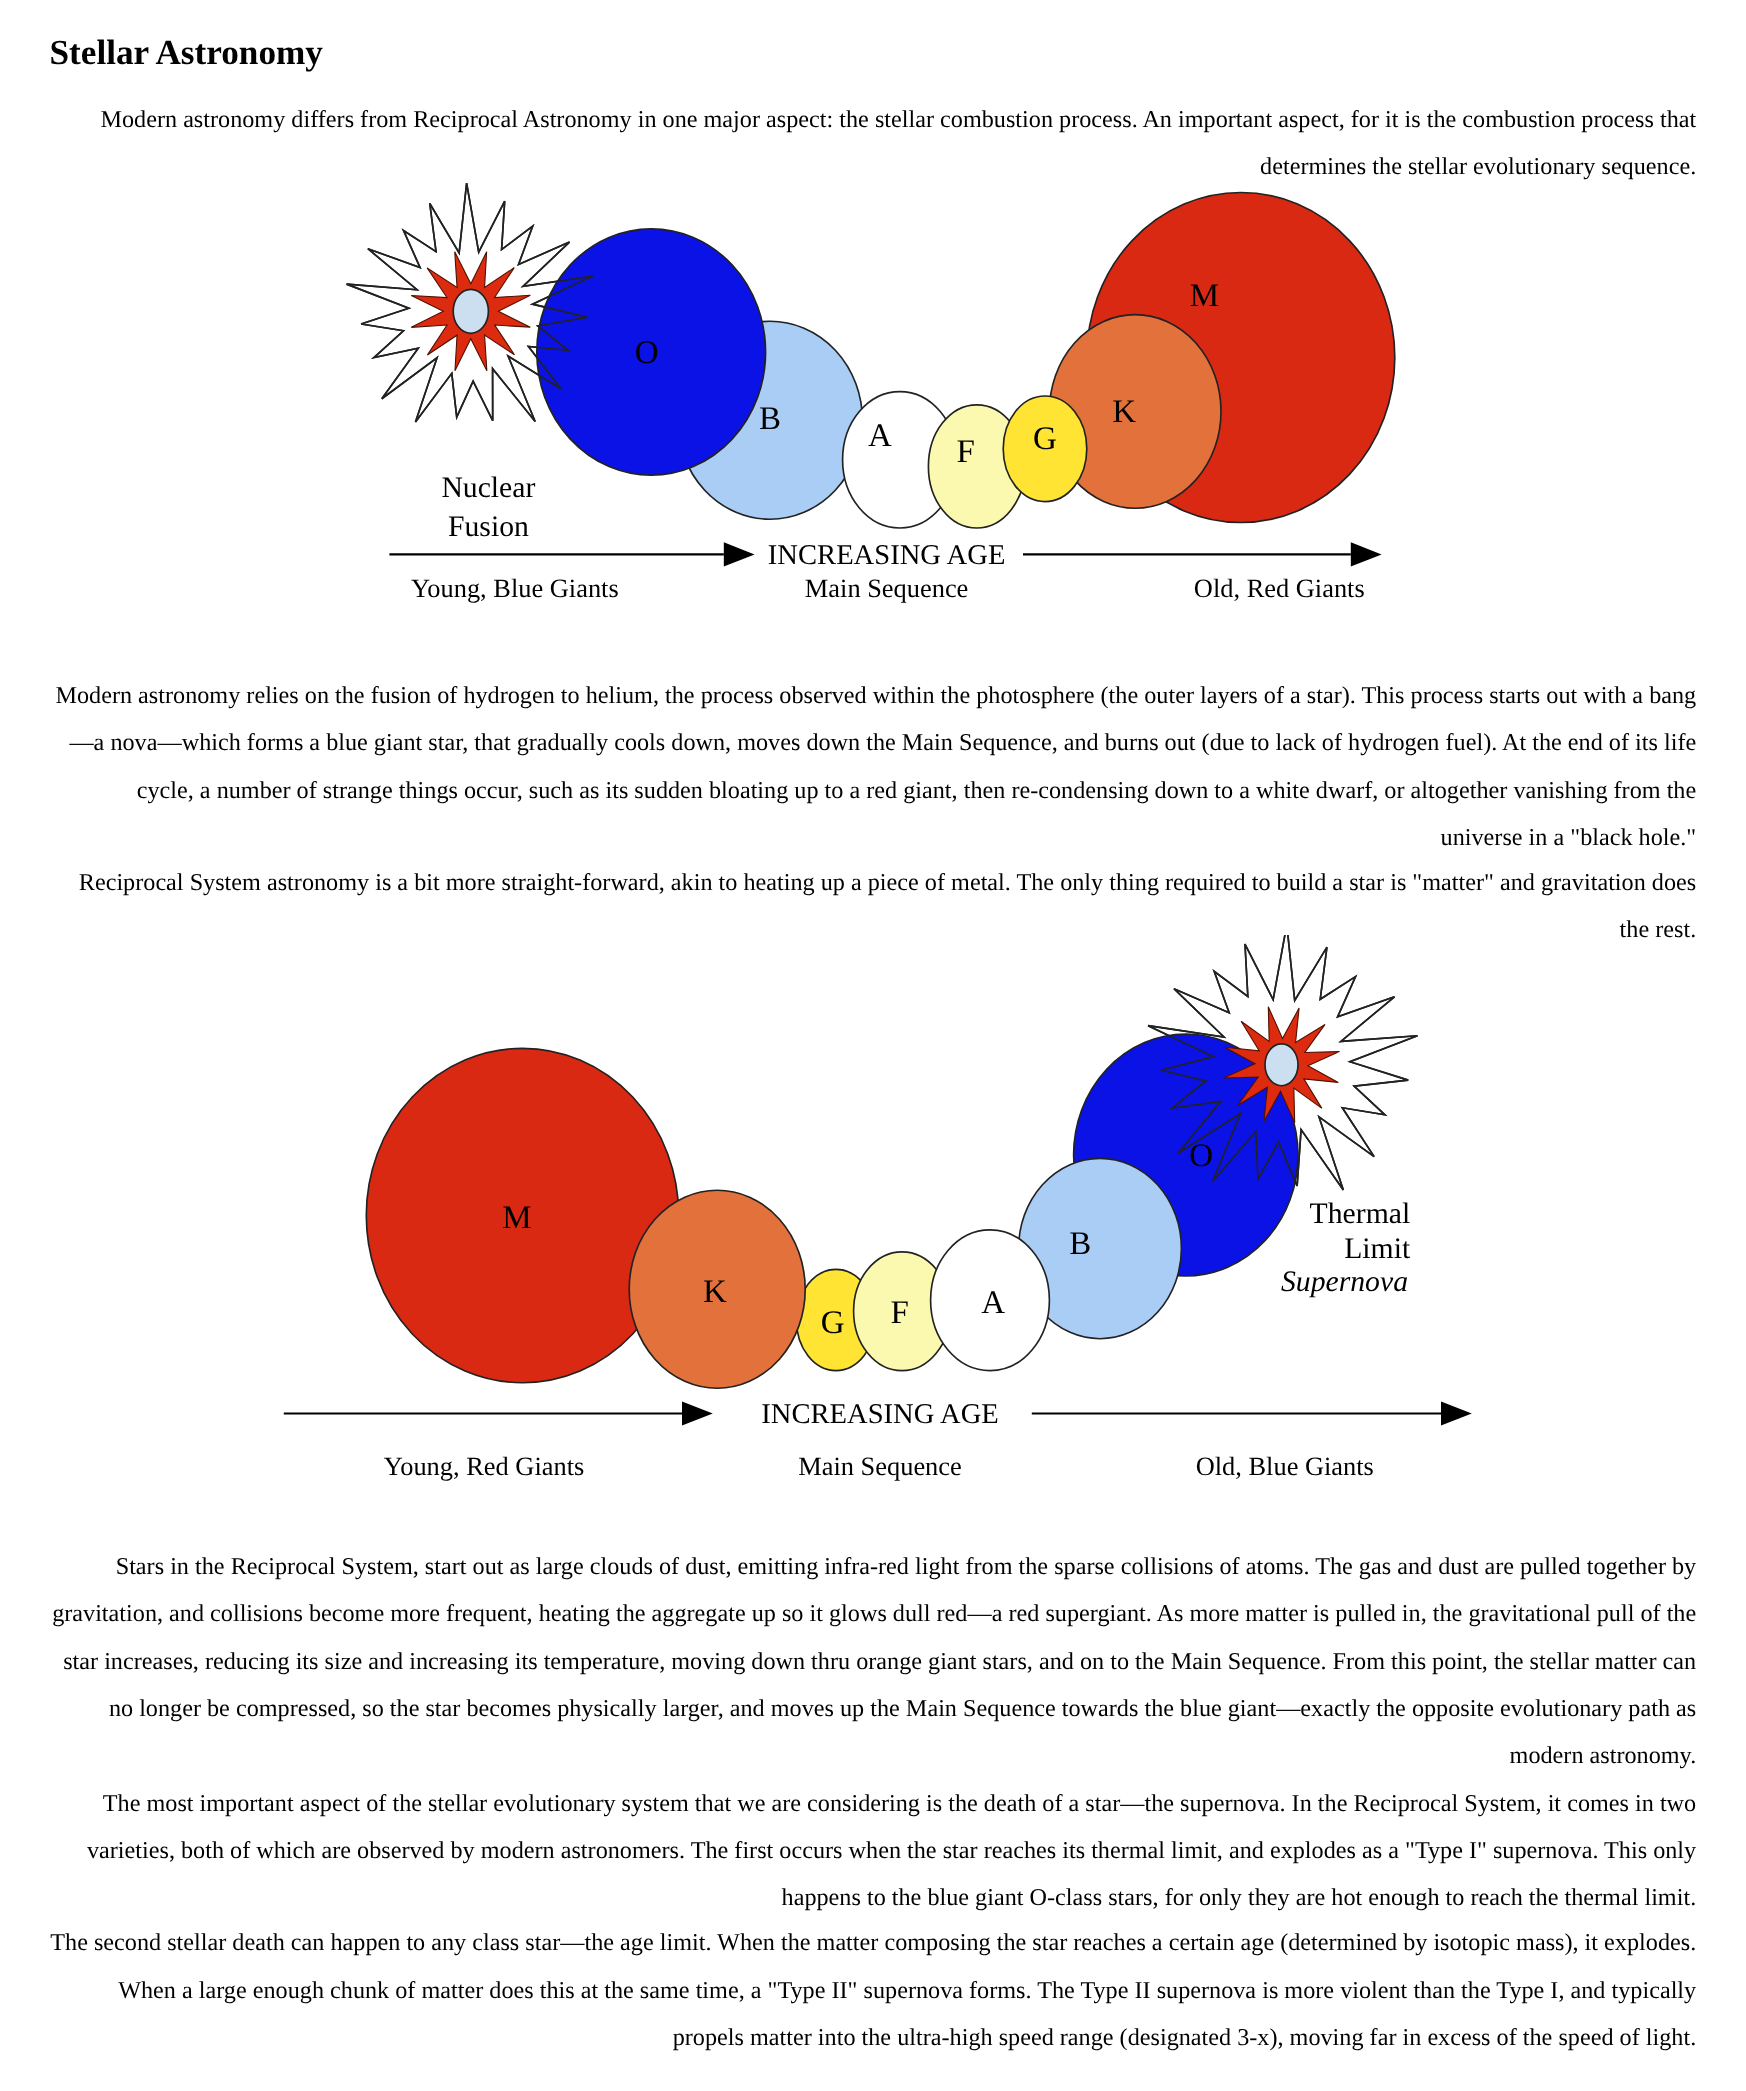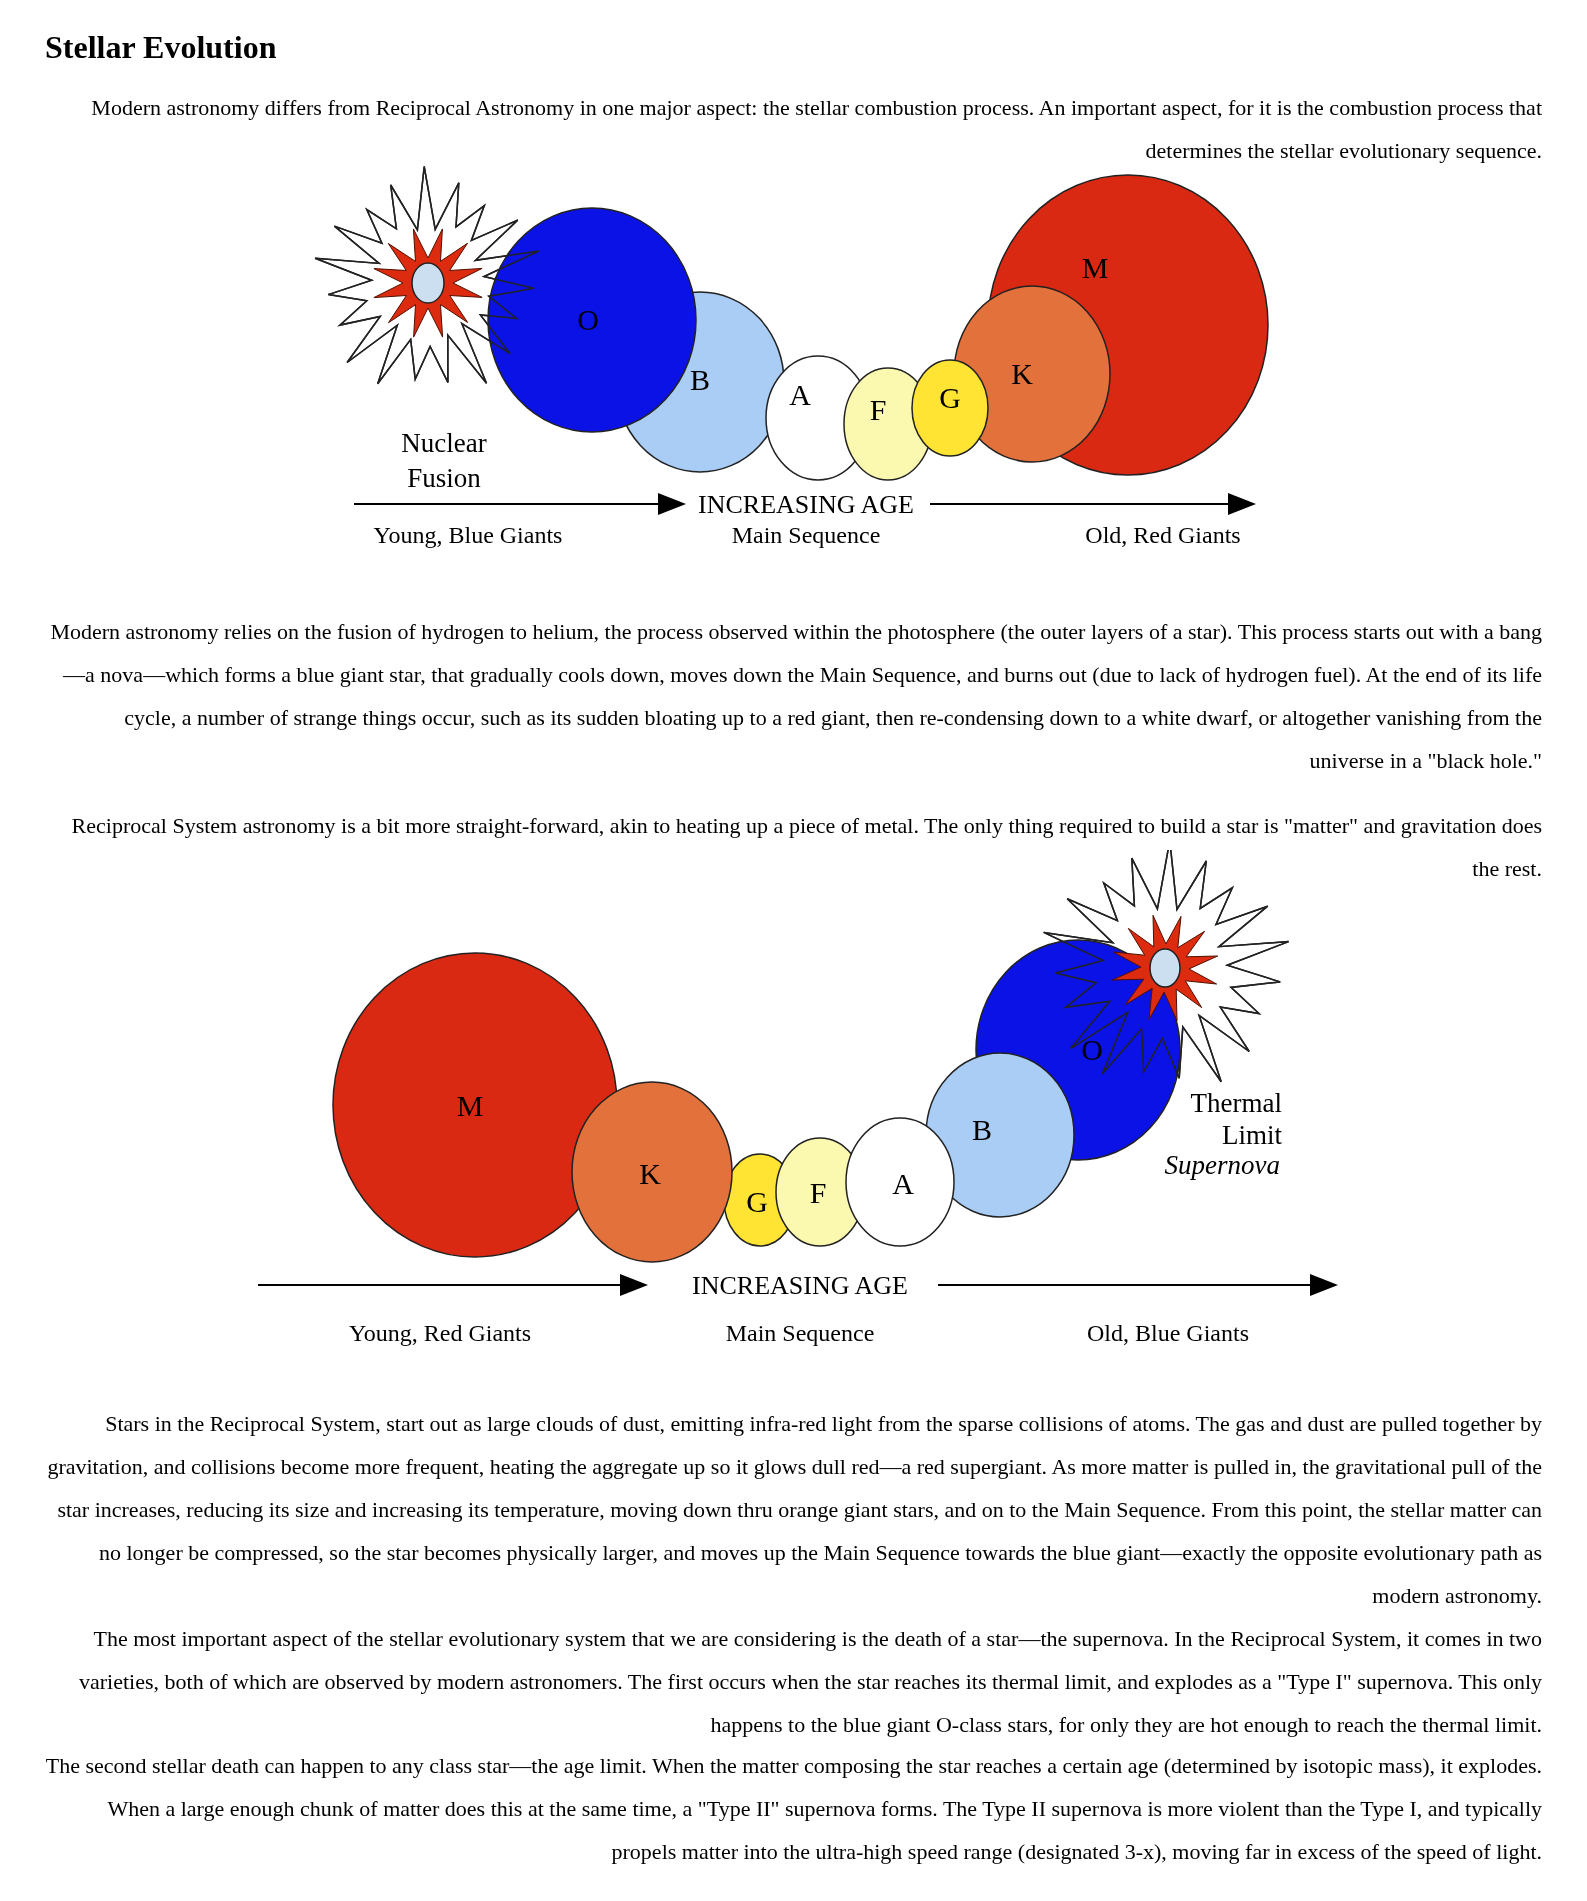--- a/index.html
+++ b/index.html
@@ -18,21 +18,21 @@
   .dsvg{position:absolute;left:0;}
   .dletter{font-family:"Liberation Serif","DejaVu Serif",serif;font-size:30px;fill:#000;}
   .dcaption{font-family:"Liberation Serif","DejaVu Serif",serif;font-size:27px;fill:#000;}
   .daxis{font-family:"Liberation Serif","DejaVu Serif",serif;font-size:26px;fill:#000;}
   .dstage{font-family:"Liberation Serif","DejaVu Serif",serif;font-size:24px;fill:#000;}
   .ditalic{font-style:italic;}
 </style>
 </head>
 <body>
 
-<h1 class="title">Stellar Evolution</h1>
+<h1 class="title">Stellar Astronomy</h1>
 
 <p class="para" style="top:64px;"><span>Modern astronomy differs from Reciprocal Astronomy in one major aspect: the stellar combustion process. An important aspect, for it is the combustion process that determines the stellar evolutionary sequence.</span></p>
 
 <svg class="dsvg" style="top:150px;" width="1587" height="410" viewBox="0 150 1587 410">
 
   <polygon fill="#ffffff" stroke="#222" stroke-width="1.5" points="533.9,288.3 488.9,296.3 516.6,318.5 480.4,314.9 510.1,353.7 461.9,323.7 486.5,383.2 447.8,335.1 447.9,382.4 430.1,346.5 415.2,379.2 410.7,339.4 377.7,383.7 397.3,325.2 347.1,362.5 380.2,316.5 339.9,325.1 366.8,300.7 328.3,294.6 371.7,280.2 315.1,258.3 379.1,263.4 334.4,226.1 381.9,243.3 366.8,209.5 396.4,228.8 390.7,185.0 417.4,229.9 424.2,166.5 435.2,229.3 458.8,182.8 456.0,226.9 484.3,205.6 471.4,240.4 517.7,220.1 475.5,260.3 539.0,251.0 484.0,276.5"></polygon>
 
   <ellipse cx="1128" cy="325" rx="140" ry="150" stroke="#222" stroke-width="1.5" fill="#da2912"></ellipse>
   <ellipse cx="1032" cy="374" rx="78" ry="88" stroke="#222" stroke-width="1.5" fill="#e2713b"></ellipse>
   <ellipse cx="700" cy="382" rx="84" ry="90" stroke="#222" stroke-width="1.5" fill="#a9cdf4"></ellipse>
@@ -62,21 +62,21 @@
   <text class="daxis" x="806" y="513" text-anchor="middle">INCREASING AGE</text>
   <line x1="930" y1="504" x2="1228" y2="504" stroke="#000" stroke-width="2"></line>
   <polygon points="1228,493 1228,515 1256,504" fill="#000"></polygon>
 
   <text class="dstage" x="468" y="543" text-anchor="middle">Young, Blue Giants</text>
   <text class="dstage" x="806" y="543" text-anchor="middle">Main Sequence</text>
   <text class="dstage" x="1163" y="543" text-anchor="middle">Old, Red Giants</text>
 </svg>
 
 <p class="para" style="top:588px;"><span>Modern astronomy relies on the fusion of hydrogen to helium, the process observed within the photosphere (the outer layers of a star). This process starts out with a bang—a nova—which forms a blue giant star, that gradually cools down, moves down the Main Sequence, and burns out (due to lack of hydrogen fuel). At the end of its life cycle, a number of strange things occur, such as its sudden bloating up to a red giant, then re-condensing down to a white dwarf, or altogether vanishing from the universe in a "black hole."</span></p>
-<p class="para" style="top:782px;"><span>Reciprocal System astronomy is a bit more straight-forward, akin to heating up a piece of metal. The only thing required to build a star is "matter" and gravitation does the rest.</span></p>
+<p class="para" style="top:758px;"><span>Reciprocal System astronomy is a bit more straight-forward, akin to heating up a piece of metal. The only thing required to build a star is "matter" and gravitation does the rest.</span></p>
 
 <svg class="dsvg" style="top:850px;" width="1587" height="500" viewBox="0 850 1587 500">
 
   <polygon fill="#ffffff" stroke="#222" stroke-width="1.5" points="1280.2,981.9 1231.0,987.4 1259.0,1013.5 1220.3,1007.1 1249.2,1051.5 1199.1,1015.4 1221.2,1081.8 1182.8,1026.9 1179.2,1078.1 1162.4,1038.1 1143.6,1072.0 1141.6,1028.7 1102.3,1074.1 1127.9,1012.1 1070.6,1048.6 1109.8,1001.2 1065.6,1007.3 1096.2,982.7 1055.3,973.0 1103.2,960.6 1043.7,932.4 1112.7,942.7 1067.2,898.8 1117.4,920.7 1103.8,883.0 1134.4,905.9 1131.8,858.2 1157.4,908.8 1169.8,840.5 1177.0,909.5 1206.3,861.0 1200.2,908.4 1232.3,887.8 1216.0,924.4 1267.7,906.2 1219.0,946.7 1288.6,941.6 1227.2,965.2"></polygon>
 
   <ellipse cx="475" cy="1105" rx="142" ry="152" stroke="#222" stroke-width="1.5" fill="#da2912"></ellipse>
   <ellipse cx="760" cy="1200" rx="36" ry="46" stroke="#222" stroke-width="1.5" fill="#ffe433"></ellipse>
   <ellipse cx="652" cy="1172" rx="80" ry="90" stroke="#222" stroke-width="1.5" fill="#e2713b"></ellipse>
   <ellipse cx="1078" cy="1050" rx="102" ry="110" stroke="#222" stroke-width="1.5" fill="#0a12e6"></ellipse>
   <ellipse cx="1000" cy="1135" rx="74" ry="82" stroke="#222" stroke-width="1.5" fill="#a9cdf4"></ellipse>

